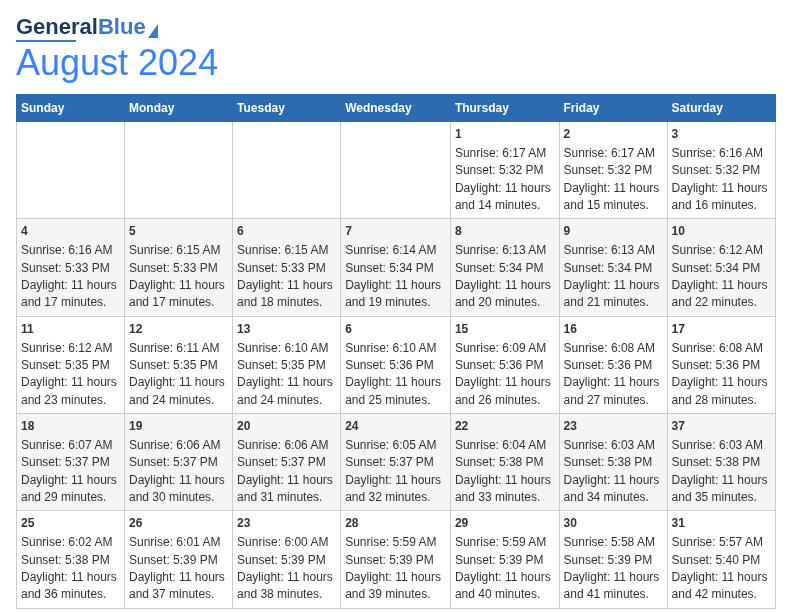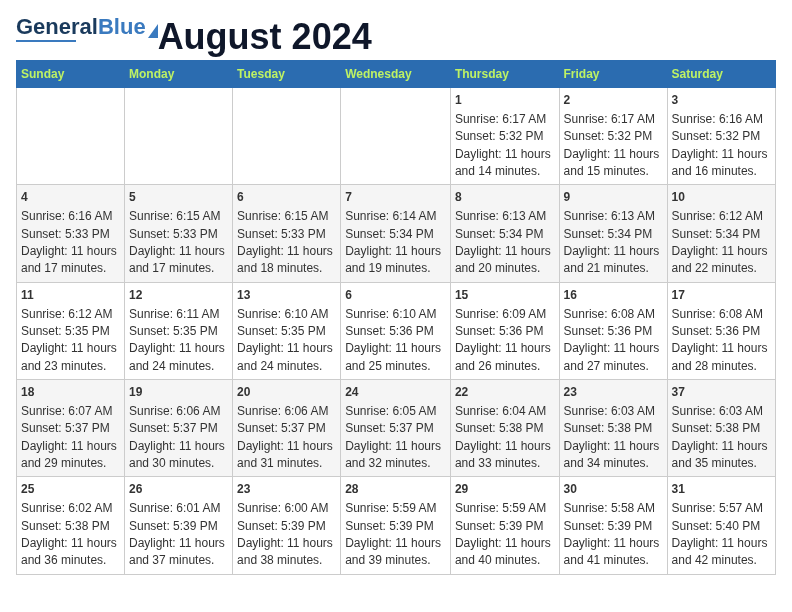--- a/index.html
+++ b/index.html
@@ -5,23 +5,24 @@
     * { box-sizing: border-box; margin: 0; padding: 0; }
     body {
       font-family: Arial, sans-serif;
       background: #fff;
       width: 792px;
       min-height: 612px;
       padding: 16px;
     }
     .header {
       display: flex;
-      justify-content: flex-start;
+      justify-content: space-between;
       align-items: flex-start;
-      margin-bottom: 2px;
+      margin-bottom: 10px;
+      flex-direction: column;
     }
     .logo {
       display: flex;
       flex-direction: column;
       align-items: flex-start;
     }
     .logo-text {
       font-size: 22px;
       font-weight: bold;
       color: #1a3a5c;
@@ -44,36 +45,36 @@
       width: 60px;
       height: 2px;
       background: #3a7abf;
       margin-top: 2px;
     }
     .title-block {
       text-align: right;
     }
     .title-block h1 {
       font-size: 36px;
-      font-weight: bold;
-      color: #0f172a;
+      font-weight: normal;
+      color: #3b82f6;
     }
     .title-block h2 {
       font-size: 16px;
       font-weight: normal;
       color: #444;
     }
     table {
       width: 100%;
       border-collapse: collapse;
       font-size: 11px;
     }
     thead th {
       background: #2b6cb0;
-      color: #bef264;
+      color: #ffffff;
       padding: 6px 4px;
       text-align: left;
       font-size: 12px;
       font-weight: bold;
       border: 1px solid #2b6cb0;
     }
     tbody td {
       border: 1px solid #ccc;
       vertical-align: top;
       padding: 4px 4px;

